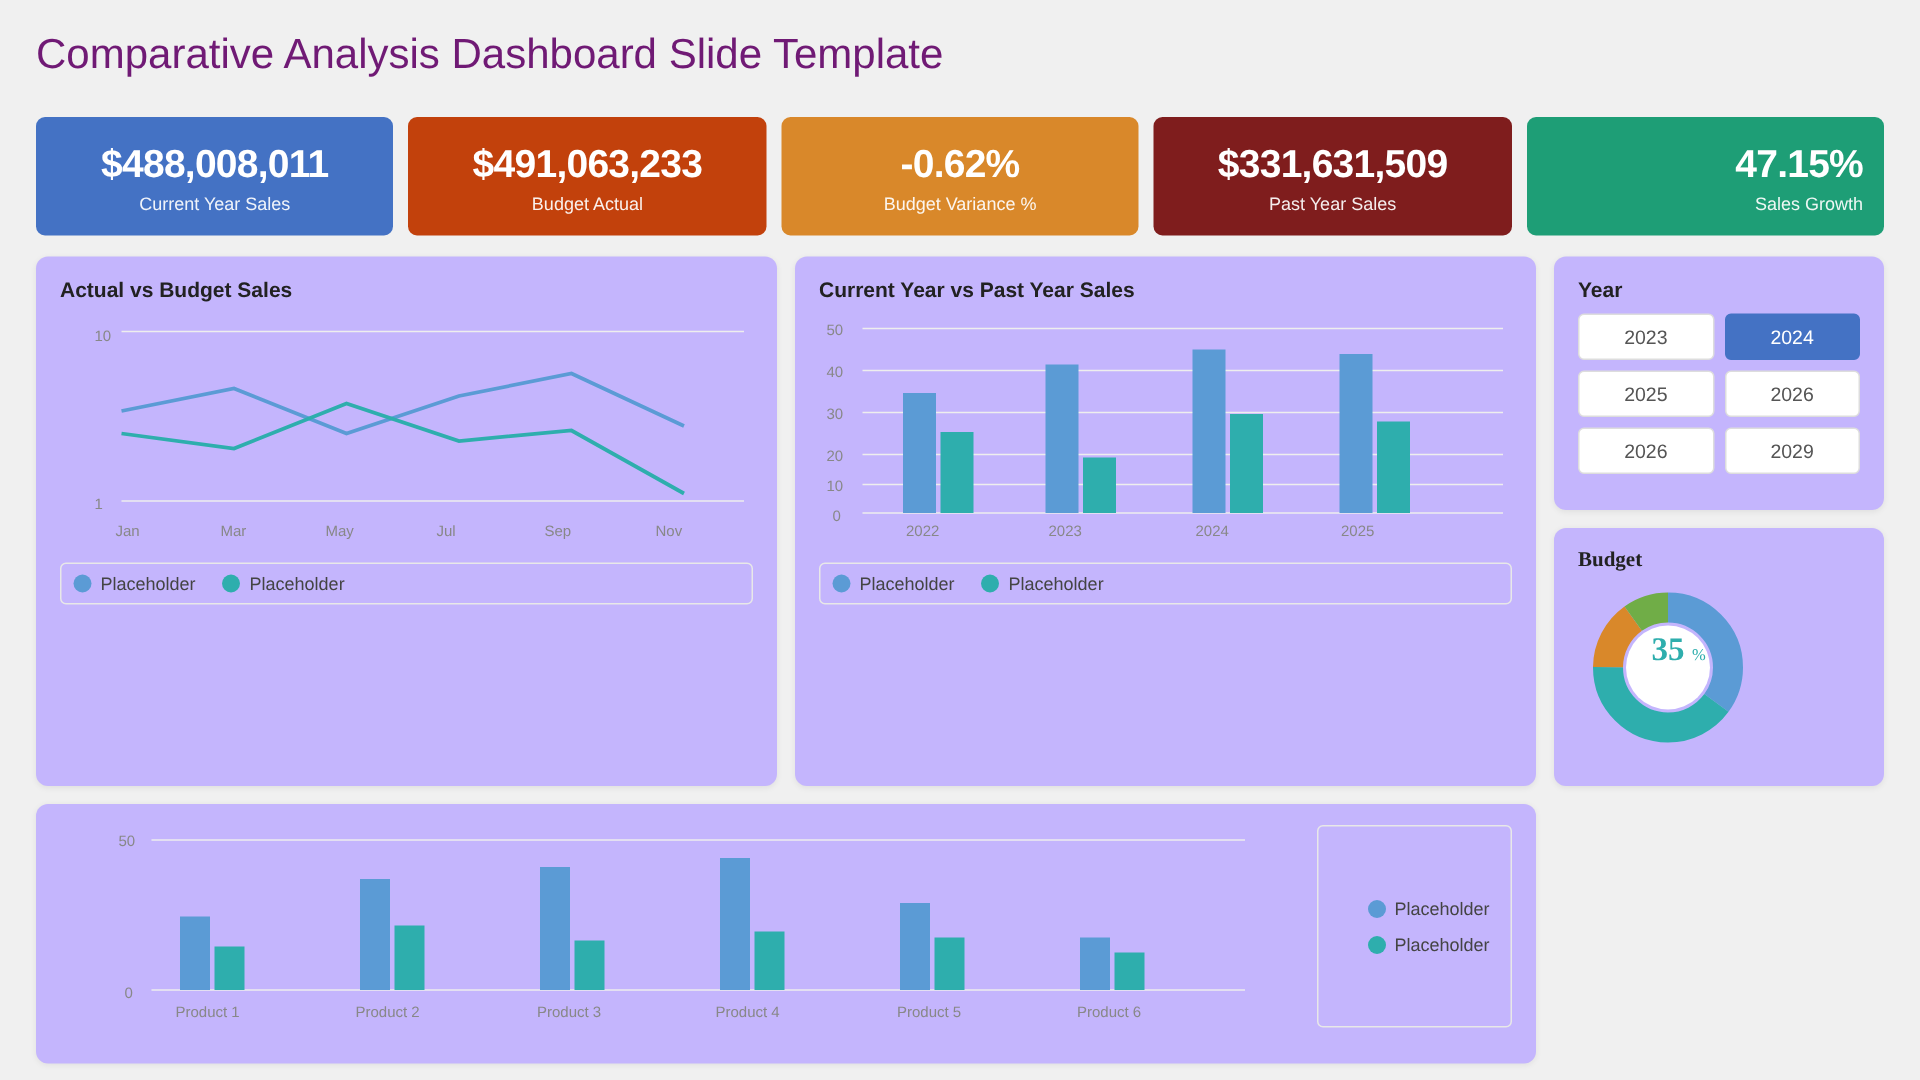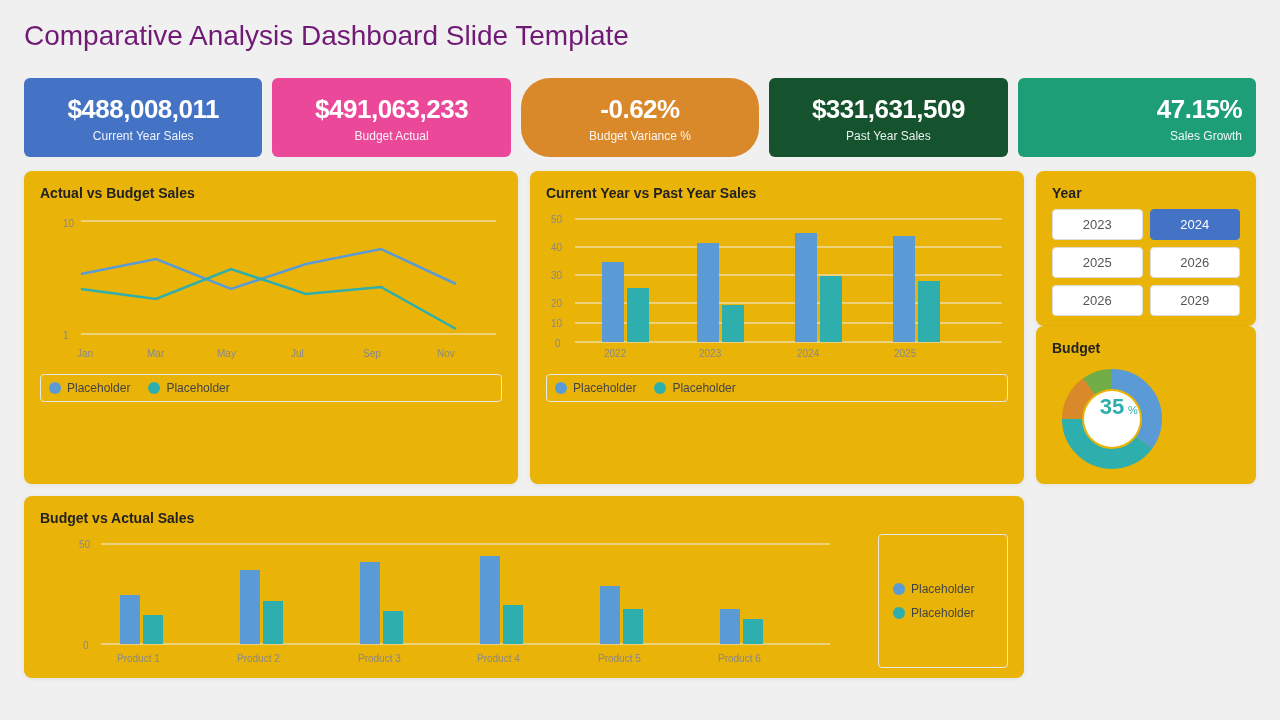--- a/index.html
+++ b/index.html
@@ -28,55 +28,55 @@
       border-radius: 6px;
       padding: 16px 14px 14px 14px;
       color: #fff;
       display: flex;
       flex-direction: column;
       align-items: center;
       justify-content: center;
       margin-top: 12px;
     }
     .kpi-card.blue { background: #4472C4; }
-    .kpi-card.teal { background: #ec4899; }
-    .kpi-card.orange { background: #D9882A; border-radius: 29px; }
-    .kpi-card.green { background: #14532d; }
+    .kpi-card.teal { background: #c2410c; }
+    .kpi-card.orange { background: #D9882A; }
+    .kpi-card.green { background: #7f1d1d; }
     .kpi-card.dark-teal { background: #1E9E76; align-items: flex-end; }
     .kpi-value {
       font-size: 26px;
       font-weight: 700;
       letter-spacing: -0.5px;
     }
     .kpi-label {
       font-size: 12px;
       margin-top: 4px;
       opacity: 0.92;
       text-align: center;
     }
     .card {
-      background: #eab308;
+      background: #c4b5fd;
       border-radius: 8px;
-      padding: 14px 16px 10px 16px;
+      padding: 14px 16px 24px 16px;
       box-shadow: 0 1px 4px rgba(0,0,0,0.07);
     }
     .card-title {
       font-size: 14px;
       font-weight: 700;
       color: #222;
       margin-bottom: 8px;
     }
     
     .right-col {
       display: flex;
       flex-direction: column;
-      gap: 0;
+      gap: 12px;
     }
     .year-card { flex: 0 0 auto; }
-    .budget-card { flex: 1; }
+    .budget-card { flex: 1; font-family: Liberation Serif, serif; }
     
     .year-grid {
       display: grid;
       grid-template-columns: 1fr 1fr;
       gap: 7px;
       margin-top: 8px;
     }
     .year-btn {
       border: 1px solid #ddd;
       border-radius: 4px;
@@ -106,20 +106,21 @@
       padding: 6px 8px;
       border: 1px solid #e8e8e8;
       border-radius: 4px;
     }
     .legend-item {
       display: flex;
       align-items: center;
       gap: 6px;
       font-size: 12px;
       color: #444;
+      justify-content: flex-end;
     }
     .legend-dot {
       width: 12px;
       height: 12px;
       border-radius: 50%;
       display: inline-block;
     }
     
     .donut-container {
       display: flex;
@@ -280,21 +281,20 @@
           <text x="76" y="55" text-anchor="start" font-size="11" fill="#2EAEAD">%</text>
         </svg>
       </div>
     </div>
   </div>
 </div>
 
 <div style="display:grid;grid-template-columns:1fr 220px;gap:12px;">
 
   <div class="card">
-    <div class="card-title">Budget vs Actual Sales</div>
     <div style="display:flex;gap:8px;">
       <div style="flex:1;overflow:hidden;">
         <svg width="100%" height="130" viewBox="0 0 760 130">
 
           <text x="4" y="14" class="axis-label">50</text>
           <text x="8" y="115" class="axis-label">0</text>
 
           <line x1="26" y1="10" x2="755" y2="10" stroke="#eee" stroke-width="1"></line>
           <line x1="26" y1="110" x2="755" y2="110" stroke="#eee" stroke-width="1"></line>
 

